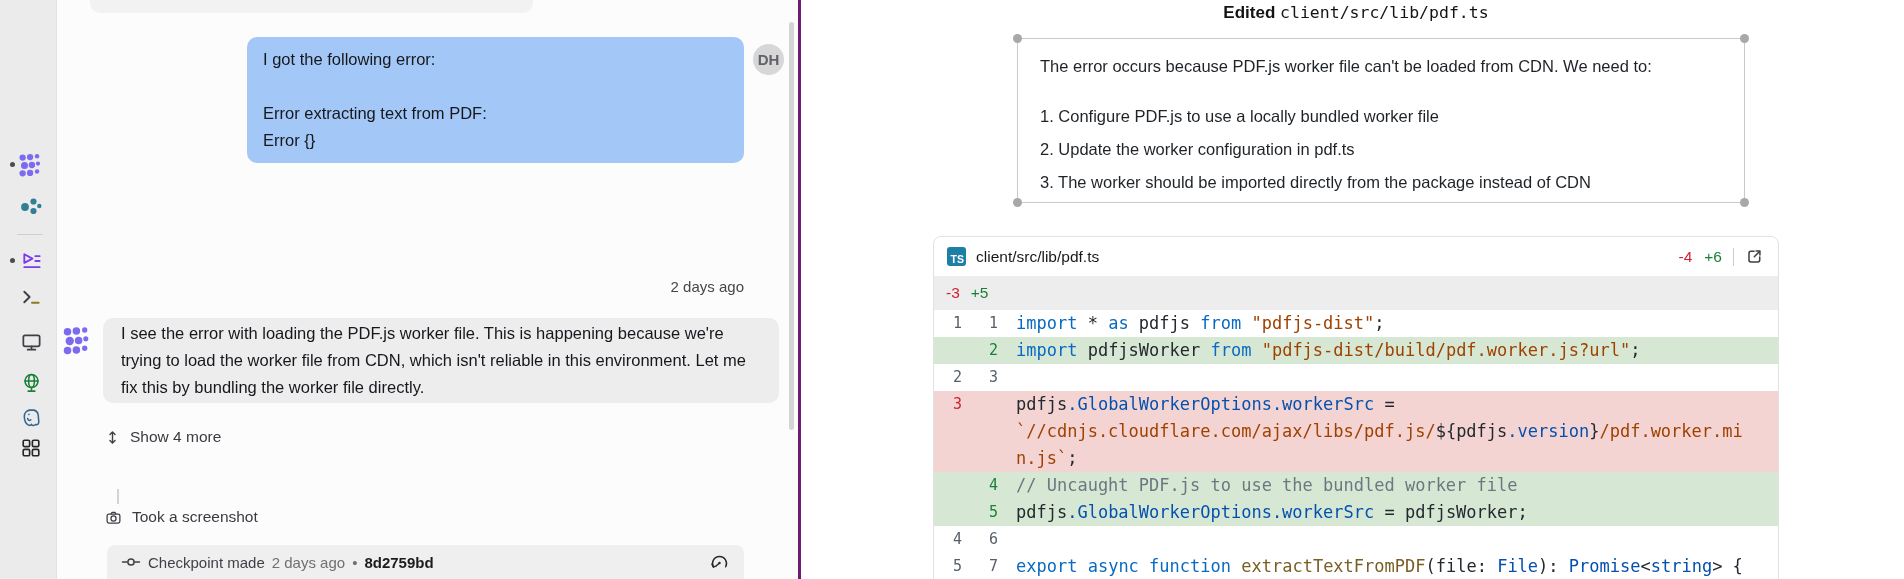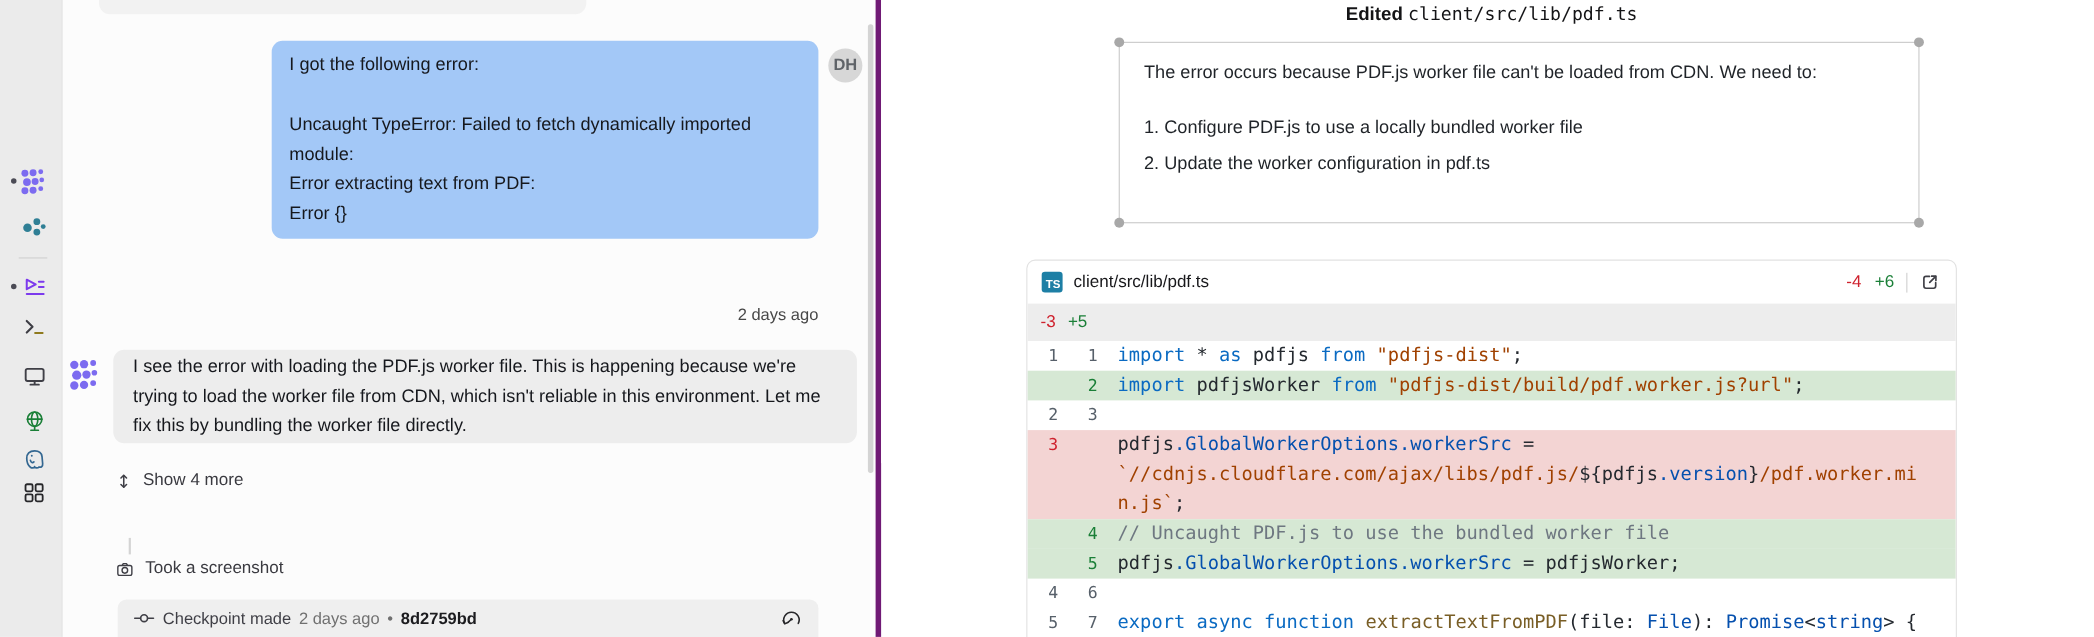--- a/index.html
+++ b/index.html
@@ -8,21 +8,21 @@
   .app { position:relative; width:1904px; height:579px; overflow:hidden; background:#fff; }
   .mono { font-family:"DejaVu Sans Mono","Liberation Mono",monospace; }
 
   
   .sidebar { position:absolute; left:0; top:0; width:57px; height:579px; background:#ebebeb; border-right:1px solid #e2e2e2; }
   .side-item { position:absolute; left:18px; width:26px; height:26px; display:flex; align-items:center; justify-content:center; cursor:pointer; }
   .side-dot { position:absolute; left:10px; width:5px; height:5px; border-radius:50%; background:#4b4b55; }
   .side-divider { position:absolute; left:17px; top:234px; width:26px; height:1px; background:#cfcfcf; }
 
   
-  .chat { position:absolute; left:57px; top:0; width:744px; height:579px; background:#fcfcfc; border-right:5px solid #701a75; }
+  .chat { position:absolute; left:57px; top:0; width:744px; height:579px; background:#fcfcfc; border-right:3px solid #701a75; }
   .remnant { position:absolute; left:33px; top:0; width:443px; height:13px; background:#f2f2f2; border-radius:0 0 10px 10px; }
   .user-bubble { position:absolute; left:190px; top:37px; width:497px; background:var(--user-bubble,#a3c8f7); border-radius:10px; padding:9px 16px; font-size:16.5px; line-height:27px; color:#16181d; }
   .user-bubble p.gap { margin-bottom:27px; }
   .msg-link { color:var(--link,#2563eb); text-decoration:none; display:block; word-break:break-all; cursor:pointer; }
   .avatar { position:absolute; left:696px; top:44px; width:31px; height:31px; border-radius:50%; background:#d7d7d7; color:#5f6368; font-size:15px; font-weight:600; display:flex; align-items:center; justify-content:center; }
   .timestamp { position:absolute; left:540px; top:278px; width:147px; text-align:right; font-size:15px; color:#474747; }
   .agent-avatar { position:absolute; left:5px; top:325px; width:31px; height:31px; }
   .agent-bubble { position:absolute; left:46px; top:318px; width:676px; background:#ededed; border-radius:10px; padding:2px 18px; font-size:16.5px; line-height:27px; color:#16181d; }
   .log-row { position:absolute; display:flex; align-items:center; gap:10px; font-size:15.5px; color:#3a3a40; cursor:pointer; }
   .log-row .mono { font-size:15px; color:#3f3f46; }
@@ -169,21 +169,20 @@
         </svg>
         </span>
     </div>
   </aside>
 
   <section class="chat">
     <div class="remnant"></div>
 
     <div class="user-bubble">
       <p class="gap">I got the following error:</p>
-      <p>Uncaught TypeError: Failed to fetch dynamically imported module:</p>
       <p>Error extracting text from PDF:</p>
       <p>Error {}</p>
     </div>
     <div class="avatar">DH</div>
     <div class="timestamp">2 days ago</div>
 
     <div class="agent-avatar">
       <svg width="31" height="31" viewBox="0 0 28 28">
           <use href="#agent-logo"></use>
         </svg>
@@ -251,20 +250,21 @@
 
     <div class="notebox">
       <span class="handle" style="left:-5px; top:-5px;"></span>
       <span class="handle" style="right:-5px; top:-5px;"></span>
       <span class="handle" style="left:-5px; bottom:-5px;"></span>
       <span class="handle" style="right:-5px; bottom:-5px;"></span>
       <p class="intro">The error occurs because PDF.js worker file can't be loaded from CDN. We need to:</p>
       <div class="nlist">
         <div class="nitem">1. Configure PDF.js to use a locally bundled worker file</div>
         <div class="nitem">2. Update the worker configuration in pdf.ts</div>
+        <div class="nitem">3. The worker should be imported directly from the package instead of CDN</div>
       </div>
     </div>
 
     <div class="codecard">
       <div class="cc-header">
         <span class="ts-badge">TS</span>
         <span class="cc-file">client/src/lib/pdf.ts</span>
         <span class="cc-removed">-4</span>
         <span class="cc-added">+6</span>
         <span class="cc-sep"></span>

